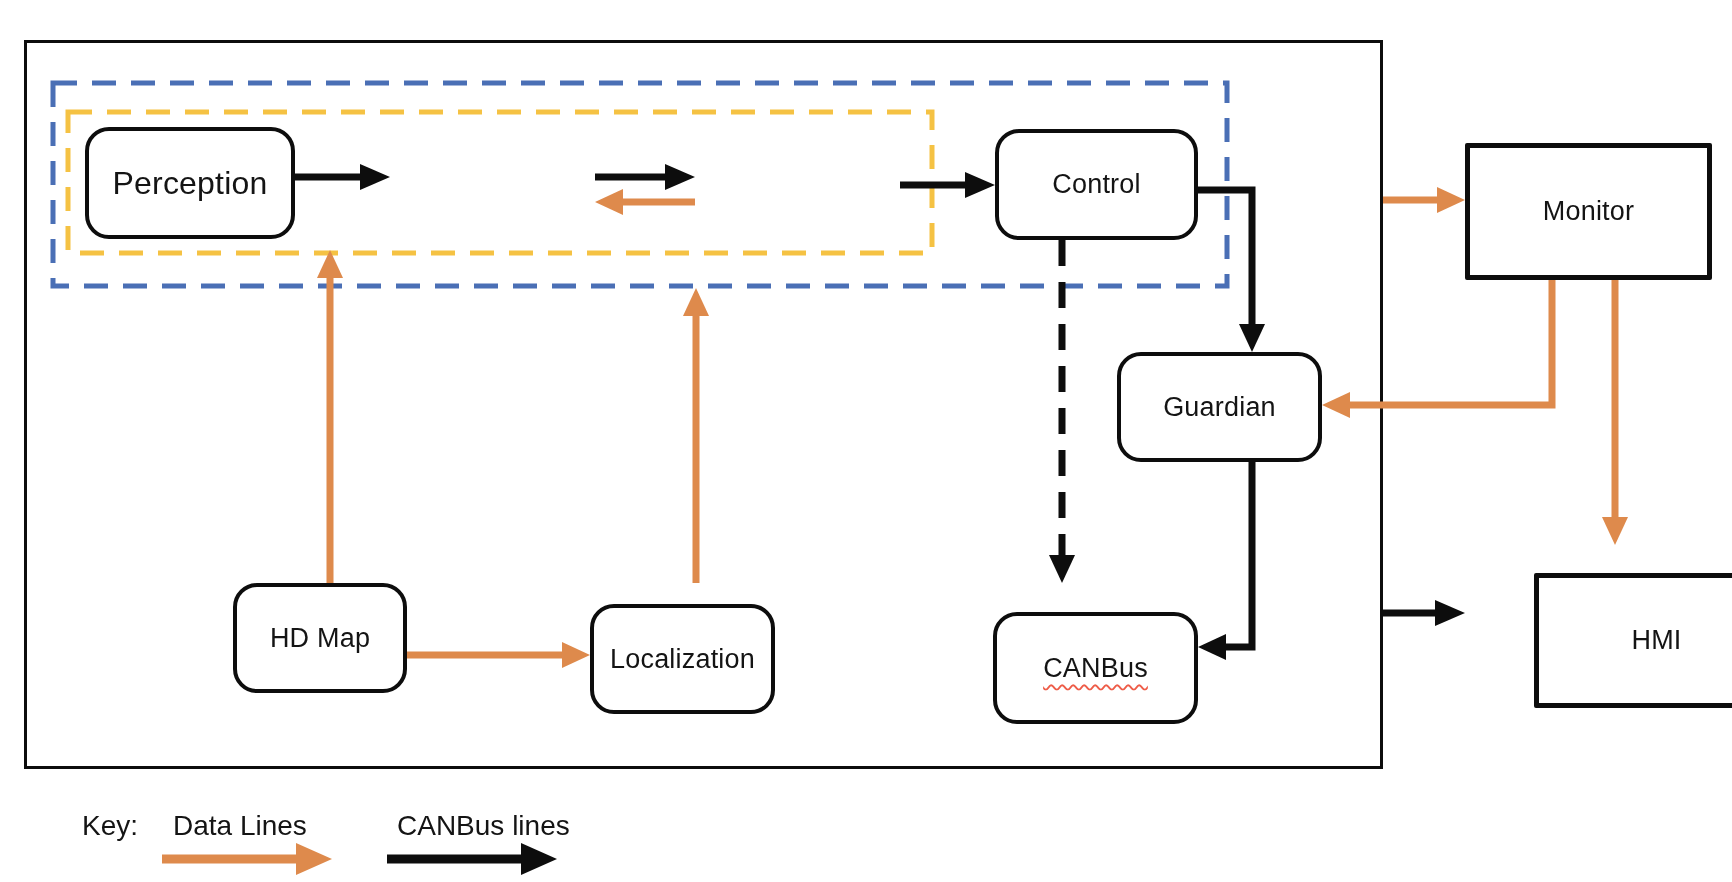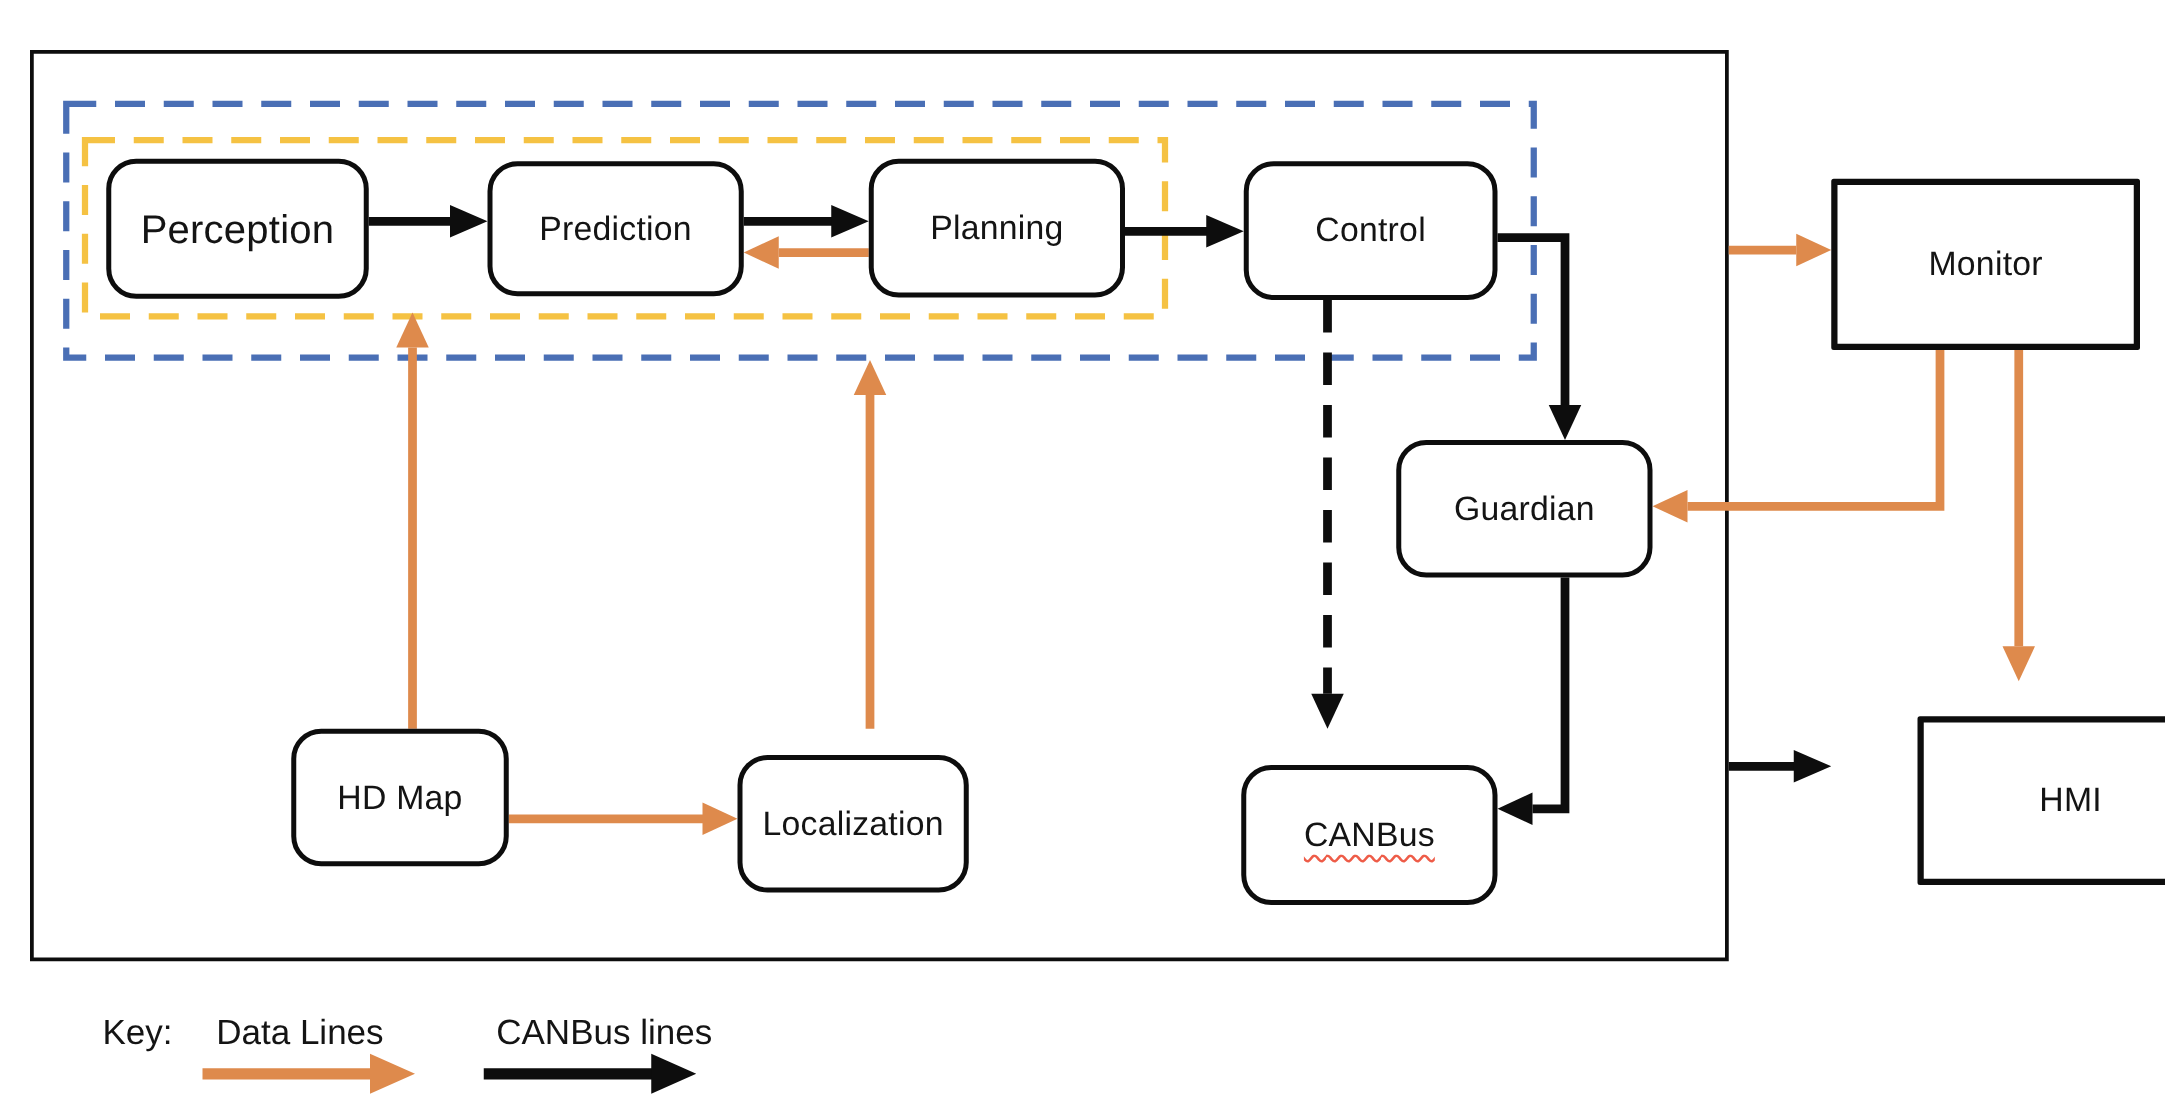--- a/index.html
+++ b/index.html
@@ -120,26 +120,20 @@
     </g>
     <g class="ctrl key-arrow">
       <line x1="387" y1="859" x2="523" y2="859"></line>
       <polygon points="557,859 521,843 521,875"></polygon>
     </g>
   </svg>
 
   <div class="node" style="left:85px;top:127px;width:210px;height:112px">
     <span class="node-label big">Perception</span>
   </div>
-  <div class="node" style="left:390px;top:129px;width:205px;height:108px">
-    <span class="node-label">Prediction</span>
-  </div>
-  <div class="node" style="left:695px;top:127px;width:205px;height:111px">
-    <span class="node-label">Planning</span>
-  </div>
   <div class="node" style="left:233px;top:583px;width:174px;height:110px">
     <span class="node-label">HD Map</span>
   </div>
   <div class="node" style="left:995px;top:129px;width:203px;height:111px">
     <span class="node-label">Control</span>
   </div>
   <div class="node" style="left:590px;top:604px;width:185px;height:110px">
     <span class="node-label">Localization</span>
   </div>
   <div class="node" style="left:1117px;top:352px;width:205px;height:110px">

